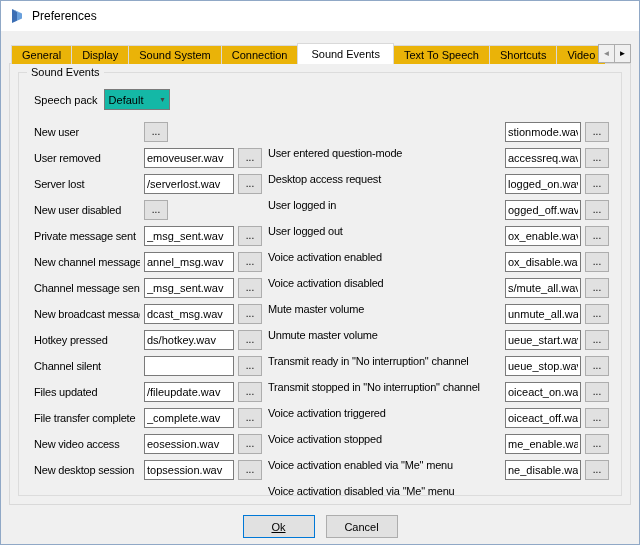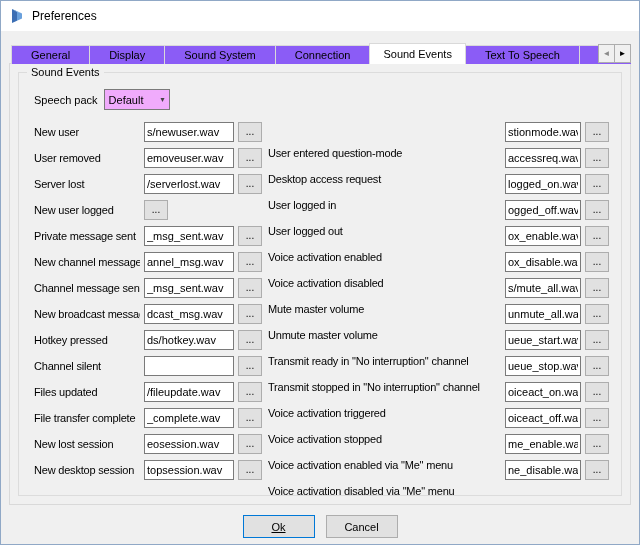--- a/index.html
+++ b/index.html
@@ -24,23 +24,23 @@
   .app-icon { width: 16px; height: 16px; display: inline-block; }
 
   
   .client { padding: 12px 8px 6px 8px; height: 513px; display: flex; flex-direction: column; }
 
   
   .tabs-wrap { position: relative; z-index: 2; padding-left: 2px; height: 21px; overflow: hidden; }
   .tabs-strip { display: flex; align-items: flex-end; height: 21px; white-space: nowrap; }
   .tab {
     font-size: 11px; color: #000;
-    background: #8b5cf6;
+    background: #eab308;
     border: 1px solid #d9d9d9; border-bottom: none;
-    padding: 0 19px; line-height: 19px; height: 19px;
+    padding: 0 10px; line-height: 19px; height: 19px;
     margin-right: -1px;
     cursor: default;
   }
   .tab.active {
     background: #ffffff;
     height: 21px; line-height: 21px;
     border: 1px solid #d9d9d9; border-bottom: none;
     position: relative; z-index: 3;
     padding: 0 13px;
   }
@@ -76,21 +76,21 @@
   .groupbox > .legend {
     position: absolute; top: -7px; left: 8px;
     background: #f0f0f0; padding: 0 4px;
     font-size: 11px; color: #000;
   }
 
   
   .pack-row { display: flex; align-items: center; gap: 6px; height: 22px; margin: 2px 0 8px 6px; }
   .pack-label { font-size: 11px; }
   .combo {
-    width: 66px; height: 21px; background: #f0abfc;
+    width: 66px; height: 21px; background: #14b8a6;
     border: 1px solid #7a7a7a;
     display: flex; align-items: center;
     font-size: 11px; padding-left: 4px;
     cursor: default;
   }
   .combo .combo-arrow { margin-left: auto; padding-right: 4px; font-size: 8px; color: #444; }
 
   
   .columns { display: flex; gap: 6px; padding-left: 6px; }
   .field-row { display: flex; align-items: center; height: 26px; gap: 4px; }
@@ -176,35 +176,34 @@
           <div class="combo">
             <span>Default</span>
             <span class="combo-arrow">▾</span>
           </div>
         </div>
 
         <div class="columns">
           <div id="left-col">
               <div class="field-row">
     <span class="row-label">New user</span>
-    <input class="row-input" type="text" value="s/newuser.wav" style="">
     <button class="browse-btn">...</button>
   </div>
               <div class="field-row">
     <span class="row-label">User removed</span>
     <input class="row-input" type="text" value="emoveuser.wav" style="">
     <button class="browse-btn">...</button>
   </div>
               <div class="field-row">
     <span class="row-label">Server lost</span>
     <input class="row-input" type="text" value="/serverlost.wav" style="">
     <button class="browse-btn">...</button>
   </div>
               <div class="field-row">
-    <span class="row-label">New user logged</span>
+    <span class="row-label">New user disabled</span>
     <button class="browse-btn">...</button>
   </div>
               <div class="field-row">
     <span class="row-label">Private message sent</span>
     <input class="row-input" type="text" value="_msg_sent.wav" style="">
     <button class="browse-btn">...</button>
   </div>
               <div class="field-row">
     <span class="row-label">New channel message</span>
     <input class="row-input" type="text" value="annel_msg.wav" style="">
@@ -234,21 +233,21 @@
     <span class="row-label">Files updated</span>
     <input class="row-input" type="text" value="/fileupdate.wav" style="">
     <button class="browse-btn">...</button>
   </div>
               <div class="field-row">
     <span class="row-label">File transfer complete</span>
     <input class="row-input" type="text" value="_complete.wav" style="">
     <button class="browse-btn">...</button>
   </div>
               <div class="field-row">
-    <span class="row-label">New lost session</span>
+    <span class="row-label">New video access</span>
     <input class="row-input" type="text" value="eosession.wav" style="">
     <button class="browse-btn">...</button>
   </div>
               <div class="field-row">
     <span class="row-label">New desktop session</span>
     <input class="row-input" type="text" value="topsession.wav" style="">
     <button class="browse-btn">...</button>
   </div>
             </div>
           <div id="right-col">

